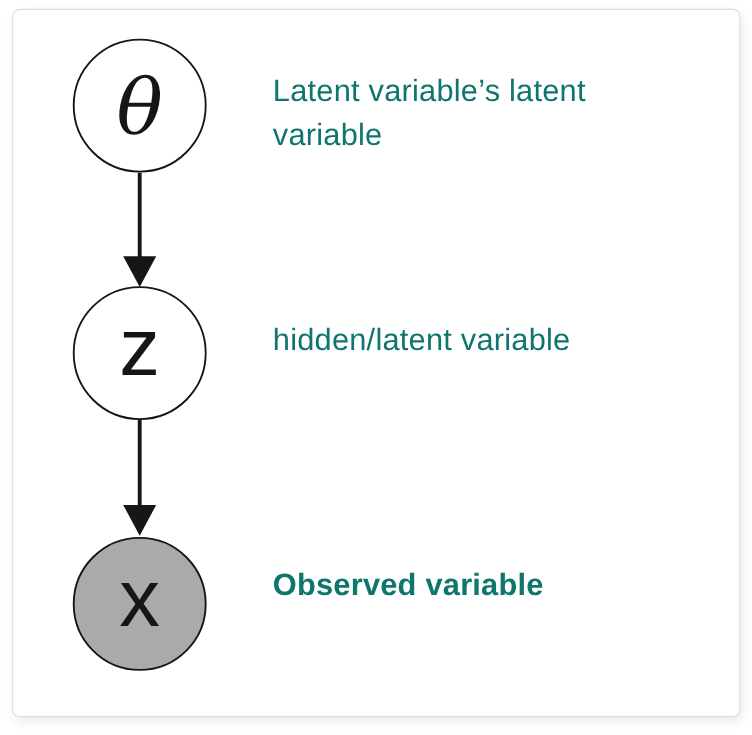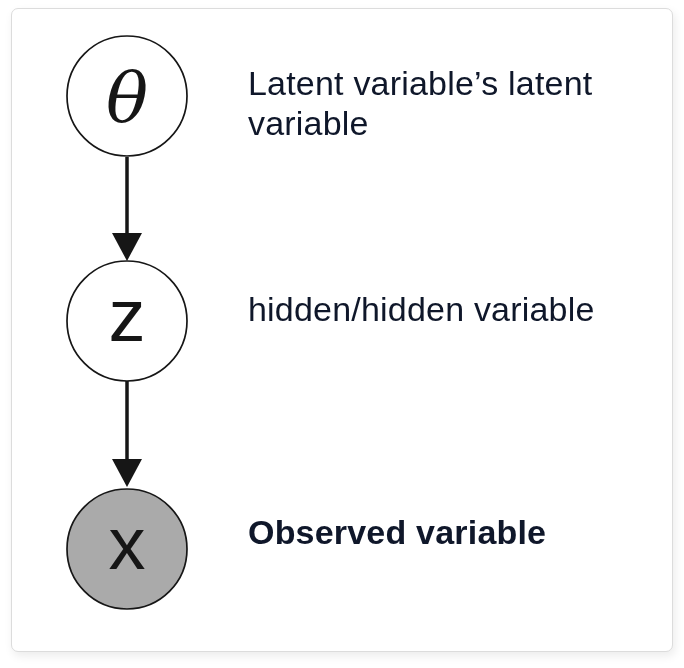--- a/index.html
+++ b/index.html
@@ -49,23 +49,23 @@
   .edge-line {
     stroke: #161616;
     stroke-width: 3.5px;
   }
   .arrowhead {
     fill: #161616;
     stroke: none;
   }
   .desc {
     position: absolute;
-    font-size: 34px;
+    font-size: 28px;
     line-height: 40px;
-    color: #0f172a;
+    color: #0f766e;
     white-space: pre-line;
     letter-spacing: 0.2px;
   }
   .desc-theta { left: 236px; top: 54px; }
   .desc-z     { left: 236px; top: 280px; }
   .desc-x     { left: 236px; top: 503px; font-weight: bold; }
 </style>
 </head>
 <body>
 
@@ -96,18 +96,18 @@
 
       <g>
         <circle class="node-circle" cx="115" cy="540" r="60" stroke="#161616" fill="#aaaaaa"></circle>
         <text class="node-label" x="115" y="560" text-anchor="middle">x</text>
       </g>
     </svg>
 
     <div class="desc desc-theta">Latent variable’s latent
 variable</div>
 
-    <div class="desc desc-z">hidden/hidden variable</div>
+    <div class="desc desc-z">hidden/latent variable</div>
 
     <div class="desc desc-x">Observed variable</div>
 
   </div>
 </div>
 
 </body></html>

